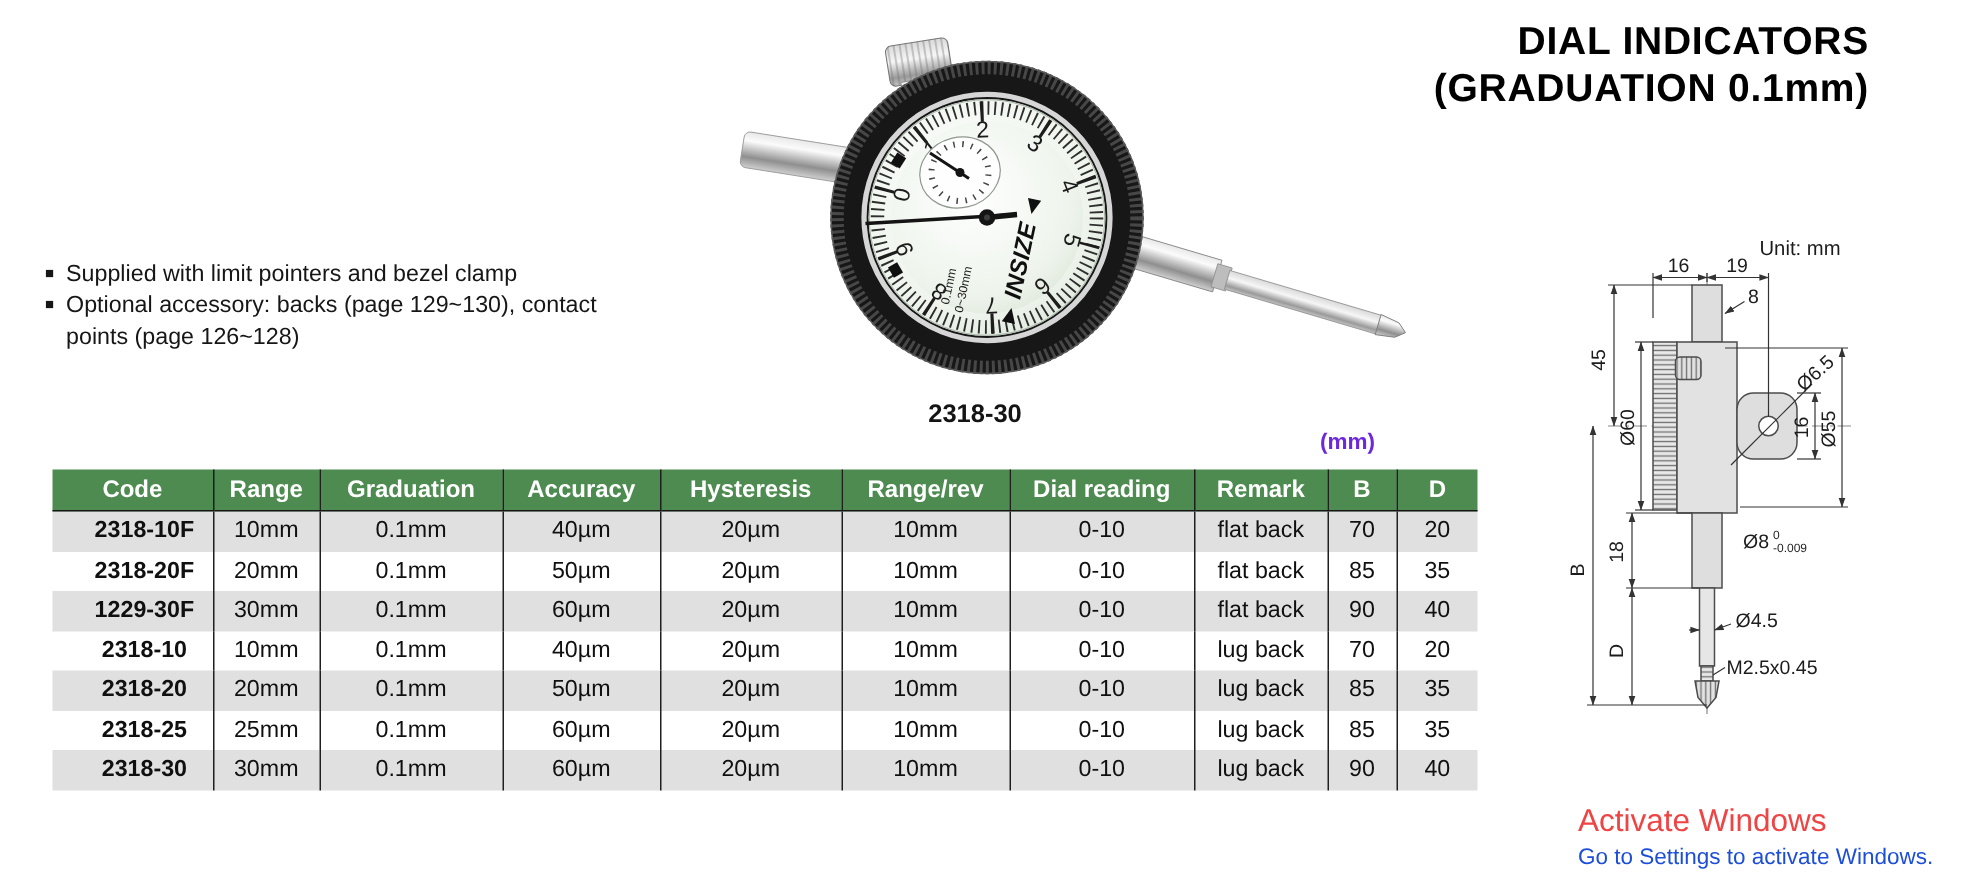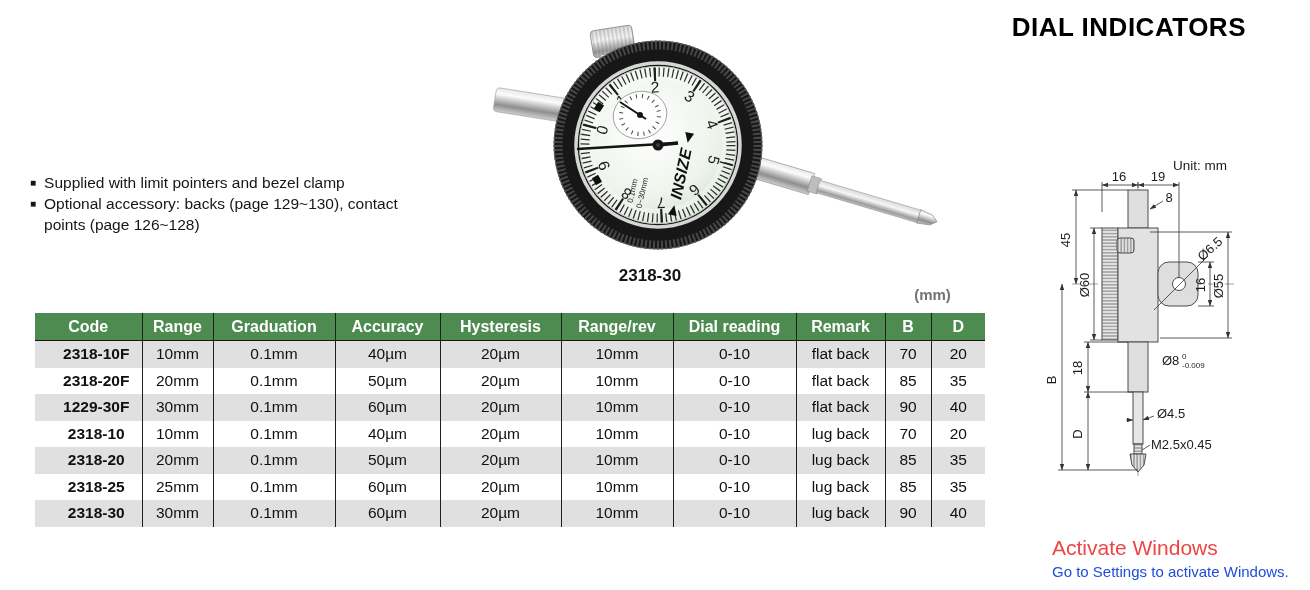--- a/index.html
+++ b/index.html
@@ -9,22 +9,22 @@
   .title{position:absolute;top:12px;right:64px;text-align:right;
          font-weight:bold;font-size:26px;line-height:31px;color:#000000;letter-spacing:0.5px;}
   
   .notes{position:absolute;left:30px;top:172px;width:392px;font-size:15.5px;line-height:21px;color:#161616;}
   .note-item{display:flex;align-items:flex-start;margin-bottom:0px;}
   .note-item .sq{font-size:10px;line-height:21px;margin-right:8px;color:#161616;}
   .note-item .txt{flex:1;}
   
   .caption{position:absolute;left:560px;top:266px;width:180px;text-align:center;
            font-weight:bold;font-size:17px;color:#141414;}
-  .unit-mm{position:absolute;left:880px;top:286px;width:105px;text-align:center;
-           font-weight:bold;font-size:15px;color:#737373;}
+  .unit-mm{position:absolute;left:880px;top:286px;width:105px;text-align:left;
+           font-weight:bold;font-size:15px;color:#6d28d9;}
   
   .spec-wrap{position:absolute;left:35px;top:313px;}
   table{border-collapse:collapse;table-layout:fixed;width:950px;}
   th{background:var(--green,#4d8b50);color:#fff;font-size:16px;font-weight:bold;height:27px;
      padding:0;border-bottom:1.5px solid #161616;margin-left:43px;}
   th+th,td+td{border-left:1px solid #1f1f1f;}
   td{text-align:center;font-size:15.5px;height:26.5px;padding:0;color:#101010;}
   tbody tr:nth-child(odd){background:var(--rowalt,#e0e0e0);}
   td.code{font-weight:bold;padding-left:16px;}
   
@@ -35,20 +35,21 @@
   .wm2{position:absolute;left:1052px;top:563px;font-size:15px;color:#1d4ed8;}
   svg text{font-family:"Liberation Sans",sans-serif;}
 </style>
 </head>
 <body>
 
 <div id="page">
 
   <div class="title">
     <div>DIAL INDICATORS</div>
+    <div>(GRADUATION 0.1mm)</div>
   </div>
 
   <div class="notes">
     <div class="note-item">
       <span class="sq">■</span>
       <span class="txt">Supplied with limit pointers and bezel clamp</span>
     </div>
     <div class="note-item">
       <span class="sq">■</span>
       <span class="txt">Optional accessory: backs (page 129~130), contact points (page 126~128)</span>

